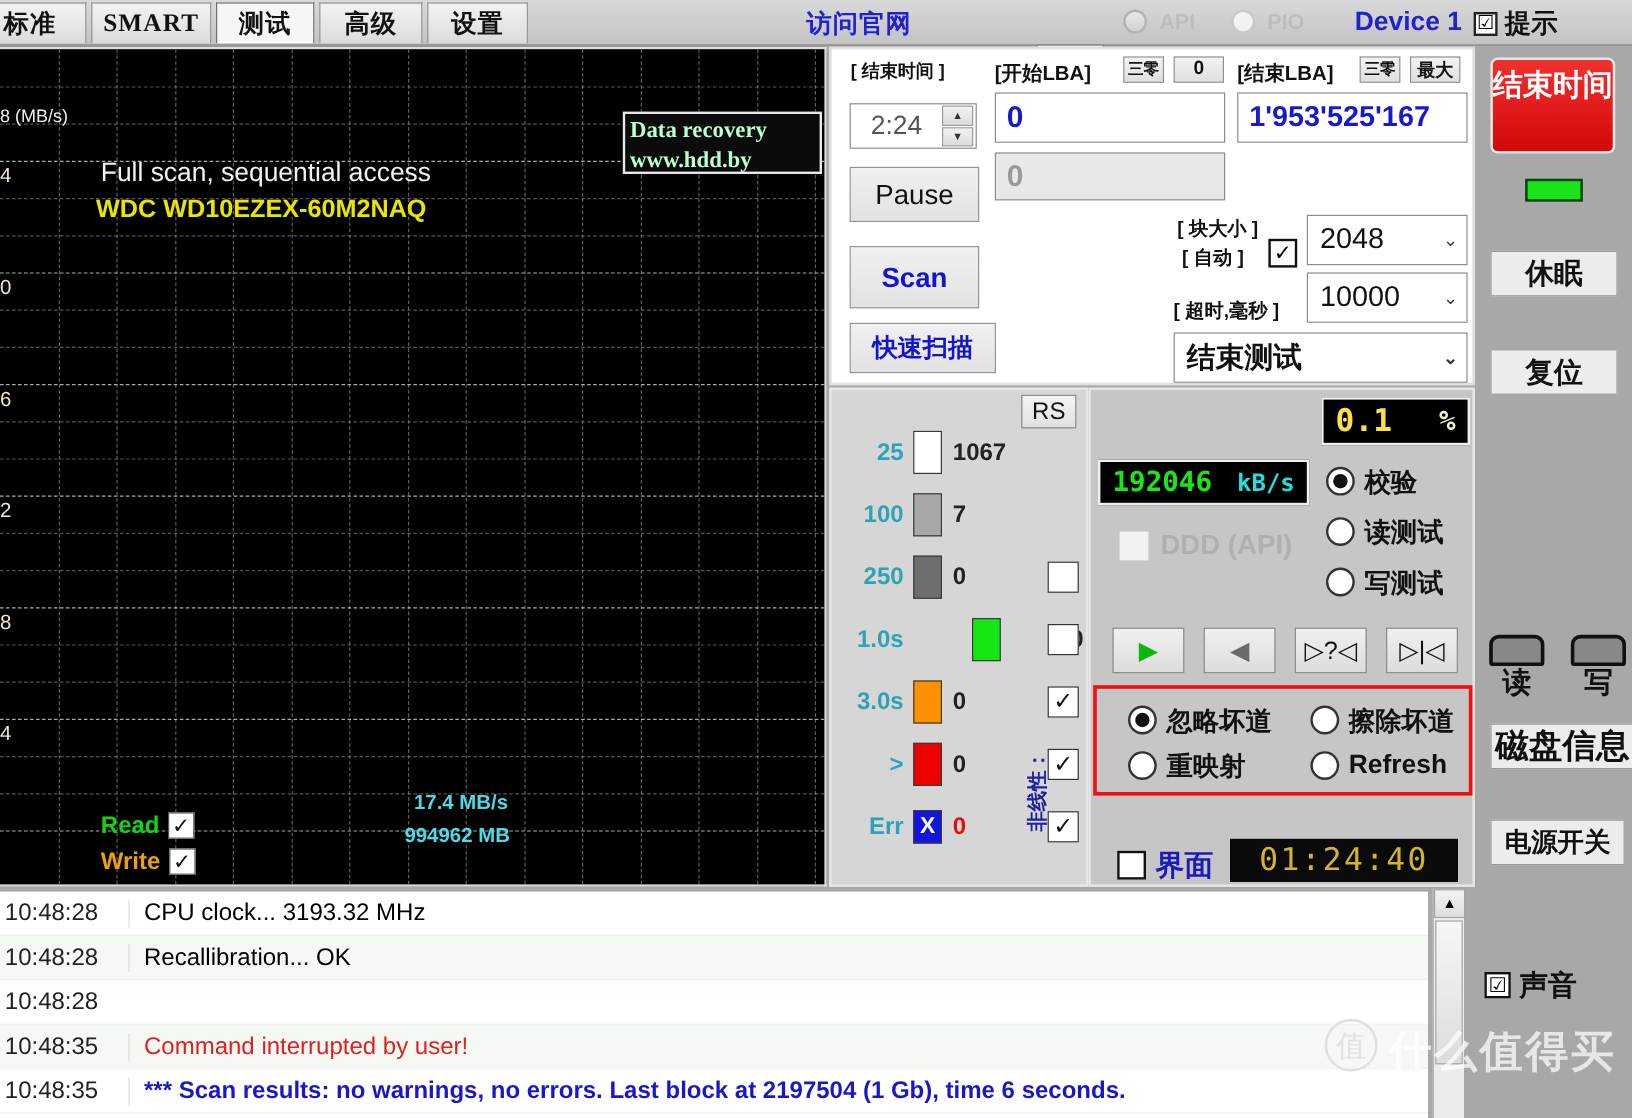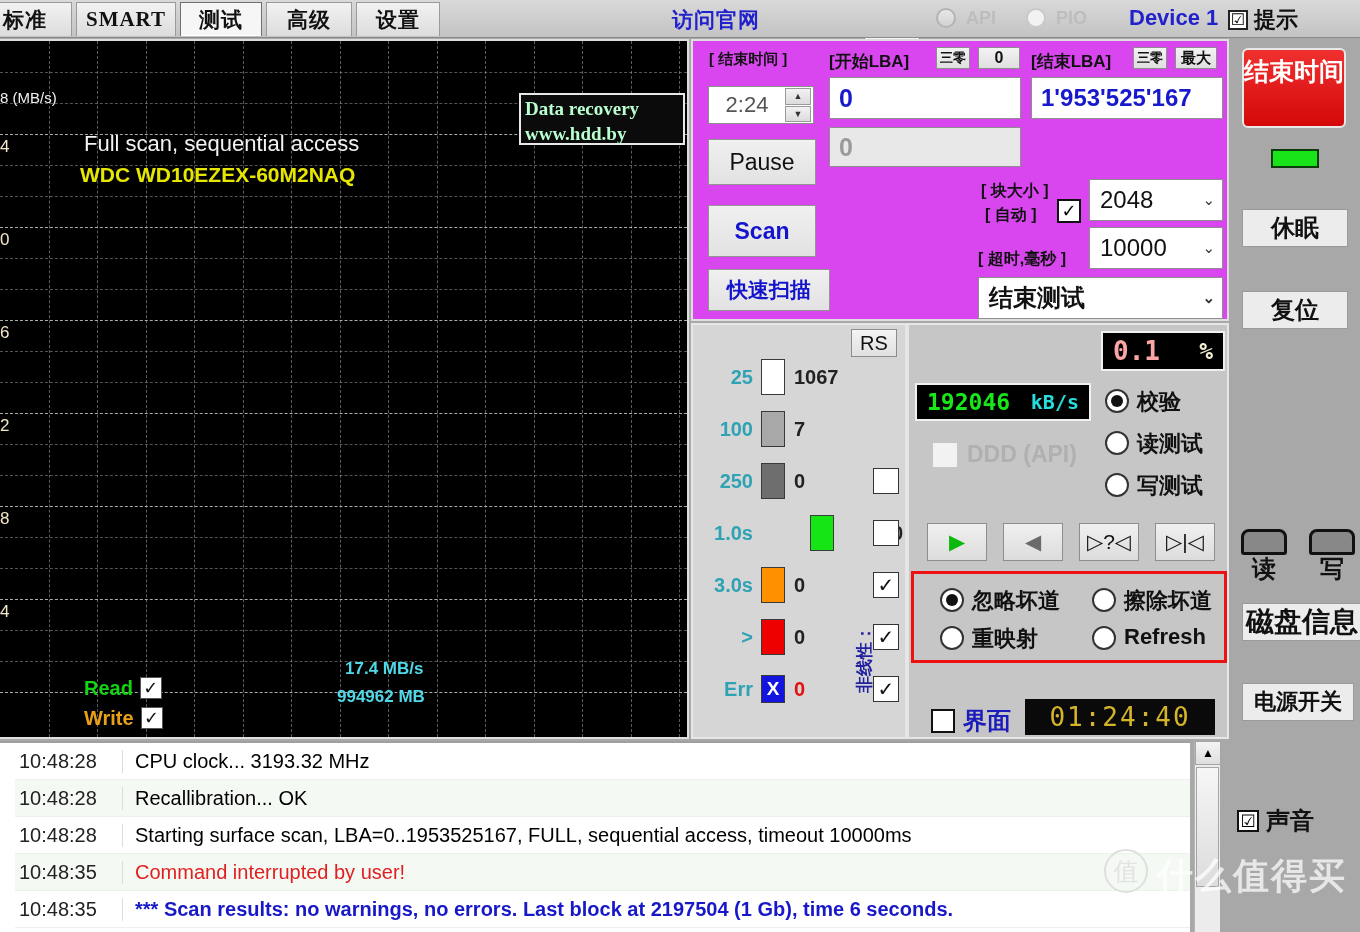--- a/index.html
+++ b/index.html
@@ -77,21 +77,21 @@
   .rwrow{ display:flex; align-items:center; height:30px; gap:7px;}
   .rwrow .nm{ font-size:20px; font-weight:bold;}
   .rwrow .cb{ width:22px;height:22px;background:#fff;border:1px solid #555;
       display:flex;align-items:center;justify-content:center;font-size:18px;color:#111;line-height:1;}
   #cur-speed{ position:absolute; left:345px; top:618px; color:#4fd8e8; font-size:17px; font-weight:bold;}
   #cur-pos{ position:absolute; left:337px; top:646px; color:#4fd8e8; font-size:17px; font-weight:bold;}
 
   
   #ctrl{
     position:absolute; left:691px; top:39px; width:538px; height:282px;
-    background:#d946ef; border:2px solid #dedede;
+    background:#ffffff; border:2px solid #dedede;
   }
   .clbl{ position:absolute; font-size:15px; color:#111; font-weight:bold; white-space:nowrap;}
   .minibtn{
     position:absolute; height:22px; background:linear-gradient(#f3f3f3,#dfdfdf);
     border:1px solid #8e8e8e; font-size:13px; display:flex;align-items:center;justify-content:center;
     color:#111; font-weight:bold;
   }
   .txtfield{
     position:absolute; background:#fff; border:1px solid #8e8e8e;
     display:flex; align-items:center; padding-left:9px;
@@ -186,21 +186,21 @@
   #soundrow{ position:absolute; left:6px; top:766px; display:flex;align-items:center; gap:7px;}
   #soundrow .cb{ width:22px;height:22px;border:2px solid #111;background:#fff;
      display:flex;align-items:center;justify-content:center;font-size:17px;line-height:1;}
   #soundrow .lb{ font-size:24px;font-weight:bold;color:#111;}
 
   
   #log{
     position:absolute; left:0; top:741px; width:1190px; height:191px;
     background:#fff; border-top:2px solid #9f9f9f; overflow:hidden;
   }
-  .logrow{ height:37px; display:flex; align-items:center; border-bottom:1px solid #eaf2ea;margin-left:15px;}
+  .logrow{ height:37px; display:flex; align-items:center; border-bottom:1px solid #eaf2ea;}
   .logrow:nth-child(odd){ background:#ffffff; }
   .logrow:nth-child(even){ background:#f4f9f4; }
   .logrow .ts{ width:107px; padding-left:4px; font-size:20px; color:#222;}
   .logrow .msg{ font-size:20px; padding-left:12px; border-left:1px solid #dcdcdc; flex:1; white-space:nowrap;}
   .msg.red{ color:#e02020; }
   .msg.blue{ color:#1818c8; font-weight:bold; }
   #logsb{ position:absolute; left:1194px; top:741px; width:26px; height:191px;
      background:#ececec; border-left:1px solid #b5b5b5;}
   #logsb .up{ width:26px;height:24px;background:linear-gradient(#f4f4f4,#dedede);
      border:1px solid #a5a5a5; display:flex;align-items:center;justify-content:center;font-size:12px;}
@@ -405,21 +405,21 @@
         <div class="tm">Err</div>
         <div class="sw" style="background: rgb(20, 20, 224); color: rgb(255, 255, 255); font-size: 19px; font-weight: bold; display: flex; align-items: center; justify-content: center; height: 28px;">X</div>
         <div class="ct" style="color: rgb(224, 16, 16);">0</div>
         <div class="rcb">✓</div>
       </div>
     </div>
 </div>
 
 <div id="stats">
   <div class="lcd" style="left:192px;top:6px;width:124px;height:40px">
-    <span style="color:#fca5a5;font-size:26px">0.1</span>
+    <span style="color:#fde047;font-size:26px">0.1</span>
     <span style="color:#f2ecd2;font-size:23px">%</span>
   </div>
   <div class="lcd" style="left:6px;top:58px;width:176px;height:38px">
     <span style="color:#18e818;font-size:23px">192046</span>
     <span style="color:#27dede;font-size:20px">kB/s</span>
   </div>
   <div style="position:absolute;left:24px;top:118px;width:24px;height:24px;background:#f2f2f2"></div>
   <div style="position:absolute;left:58px;top:116px;font-size:23px;color:#b0b0b0;font-weight:bold">DDD (API)</div>
 
   <div class="radio" style="left:196px;top:64px">
@@ -493,21 +493,20 @@
     <div class="logrow">
       <div class="ts">10:48:28</div>
       <div class="msg">CPU clock... 3193.32 MHz</div>
     </div>
     <div class="logrow">
       <div class="ts">10:48:28</div>
       <div class="msg">Recallibration... OK</div>
     </div>
     <div class="logrow">
       <div class="ts">10:48:28</div>
-      <div class="msg">Starting surface scan, LBA=0..1953525167, FULL, sequential access, timeout 10000ms</div>
     </div>
     <div class="logrow">
       <div class="ts">10:48:35</div>
       <div class="msg red">Command interrupted by user!</div>
     </div>
     <div class="logrow">
       <div class="ts">10:48:35</div>
       <div class="msg blue">*** Scan results: no warnings, no errors. Last block at 2197504 (1 Gb), time 6 seconds.</div>
     </div>
   </div>

